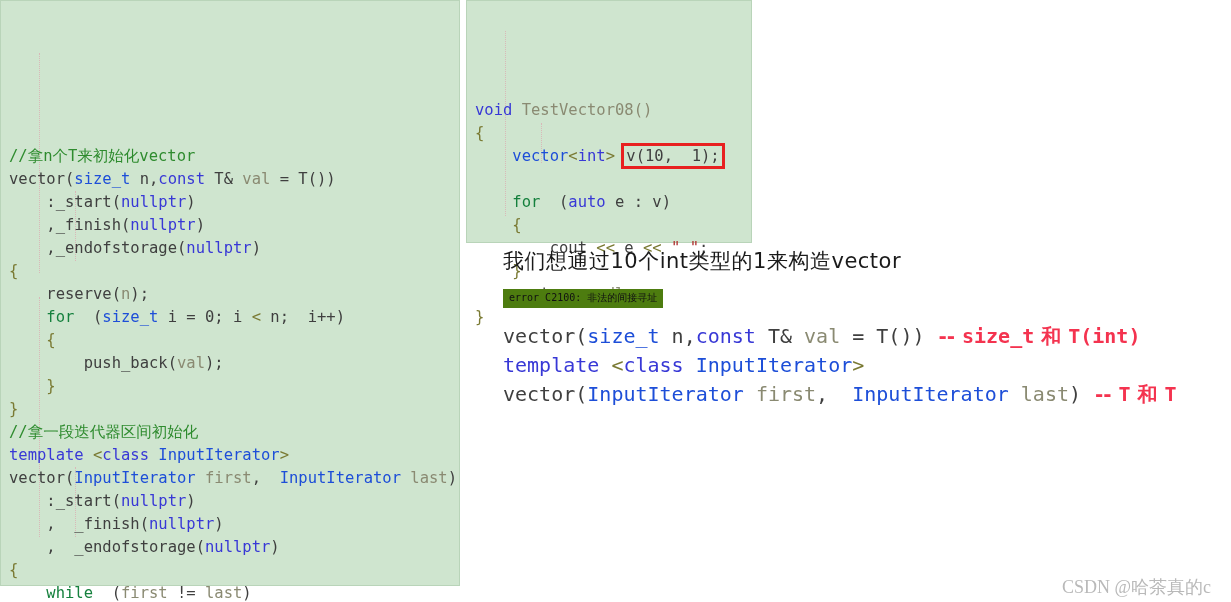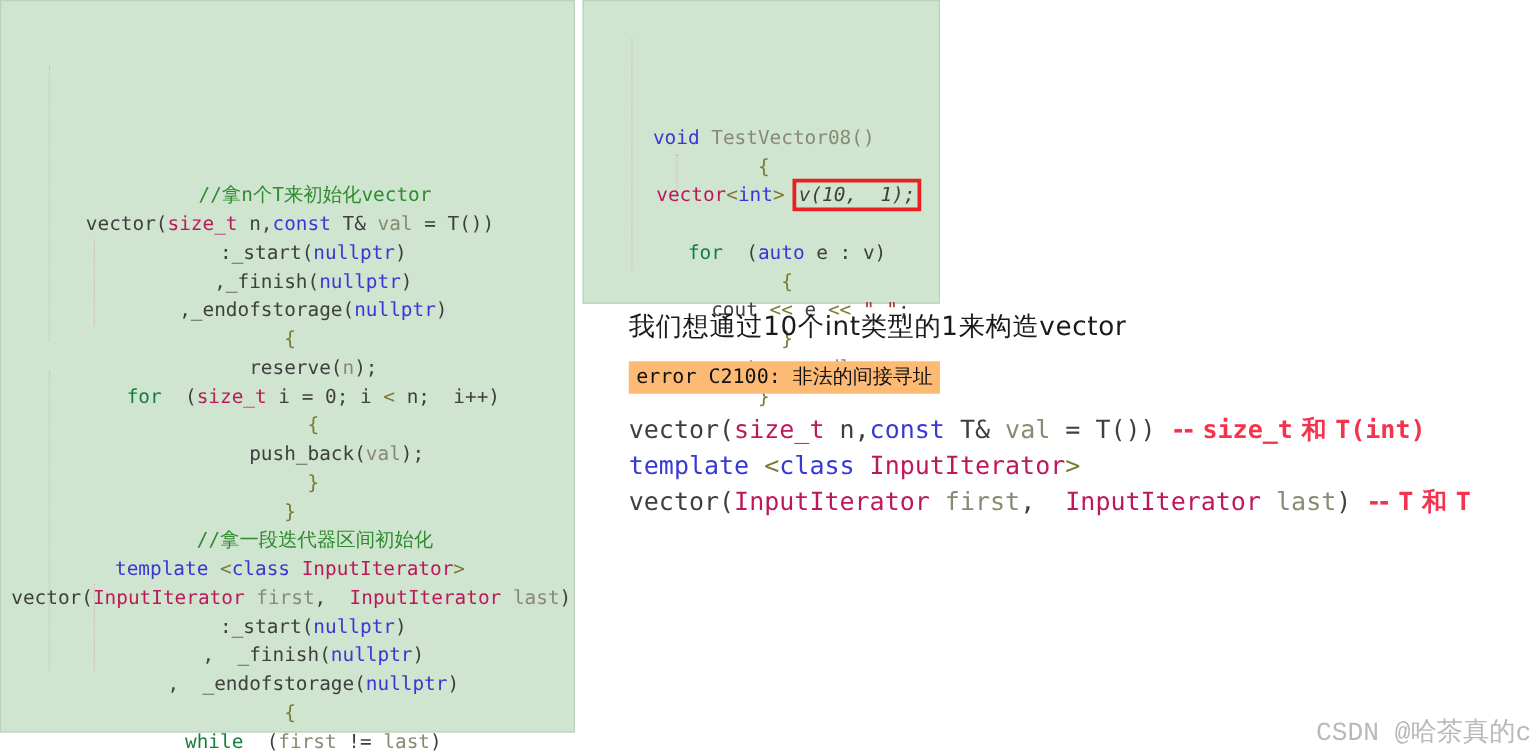--- a/index.html
+++ b/index.html
@@ -27,46 +27,45 @@
     padding: 6px 4px 6px 8px;
   }
   #left-code {
     left: 0; top: 0;
     width: 460px; height: 586px;
   }
   #right-code {
     left: 466px; top: 0;
     width: 286px; height: 243px;
   }
-  .code-line { position: relative; height: 23px; text-align: center; }
+  .code-line { position: relative; height: 23px; }
   .guide {
     position: absolute;
     top: 0; bottom: 0;
     width: 0;
     border-left: 1px dotted #d9b8b8;
   }
 
   
-  .c-comment   { color: #2e8b2e; margin-left: 40px; }
+  .c-comment   { color: #2e8b2e; }
   .c-plain     { color: #3f3f3f; }
   .c-kw        { color: #3838d6; }
   .c-kw2       { color: #15803d; }
-  .c-type      { color: #be185d; }
+  .c-type      { color: #1d4ed8; }
   .c-ident     { color: #8a8a72; }
   .c-str       { color: #b03030; }
   .c-brace     { color: #7a7a33; }
   .c-angle     { color: #7a7a33; }
 
   
   .hl-box {
     outline: 3px solid #e82020;
     padding: 0 2px;
     display: inline-block;
     line-height: 20px;
-    font-style: italic;
   }
 
   
   #prose {
     position: absolute;
     left: 466px; top: 246px;
     width: 765px;
     margin-left: 37px;
   }
   .line { white-space: pre; line-height: 1; }
@@ -88,44 +87,44 @@
   }
   .zh-red {
     font-family: "DejaVu Sans", sans-serif;
     font-size: 20px;
     color: #f4604f;
     line-height: 29px;
     letter-spacing: .5px;
   }
   .err-box {
     display: inline-block;
-    background: #fdba74;
+    background: #4d7c0f;
     color: #111111;
     font-family: "DejaVu Sans Mono", monospace;
-    font-size: 16px;
+    font-size: 10px;
     padding: 2px 6px 3px 6px;
     margin-top: 5px;
   }
   .sig-line {
     font-family: "DejaVu Sans Mono", monospace;
     font-size: 20px;
     line-height: 29px;
     white-space: pre;
   }
   .red-strong { color: #f4334f; font-weight: bold; font-family: "DejaVu Sans", sans-serif; }
   .red-mono   { color: #f4334f; font-weight: bold; font-family: "DejaVu Sans Mono", monospace; }
   .gap-sm { height: 8px; }
   .gap-md { height: 14px; }
 
   
   #watermark {
     position: absolute;
-    right: 6px; bottom: 3px;
-    font-family: Liberation Mono, monospace;
-    font-size: 21px;
+    right: 20px; bottom: 3px;
+    font-family: Liberation Serif, serif;
+    font-size: 18px;
     color: #b9b9b9;
     white-space: pre;
   }
 </style>
 </head>
 <body>
 
 <div class="code-panel" id="left-code">
   <div class="guide" style="left:38px; top:52px; height:220px;"></div>
   <div class="guide" style="left:38px; top:296px; height:240px;"></div>

